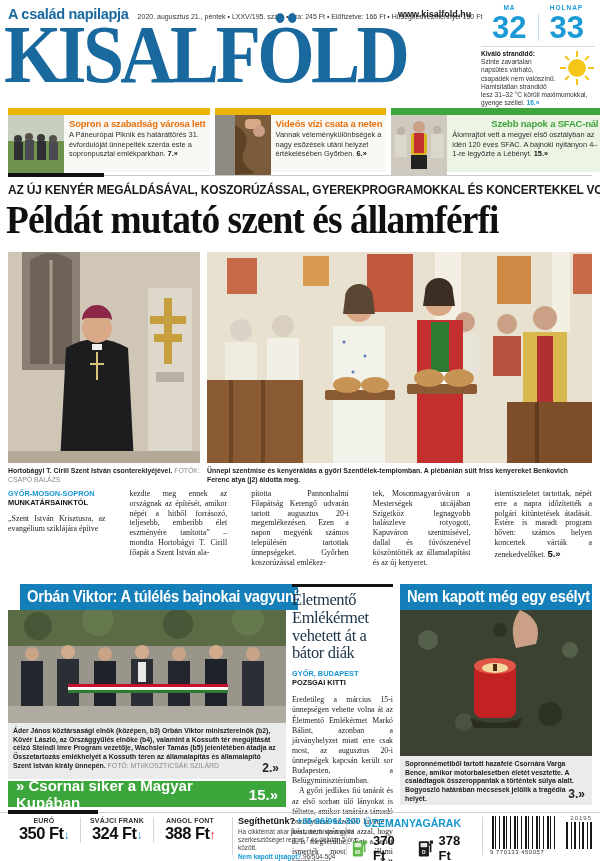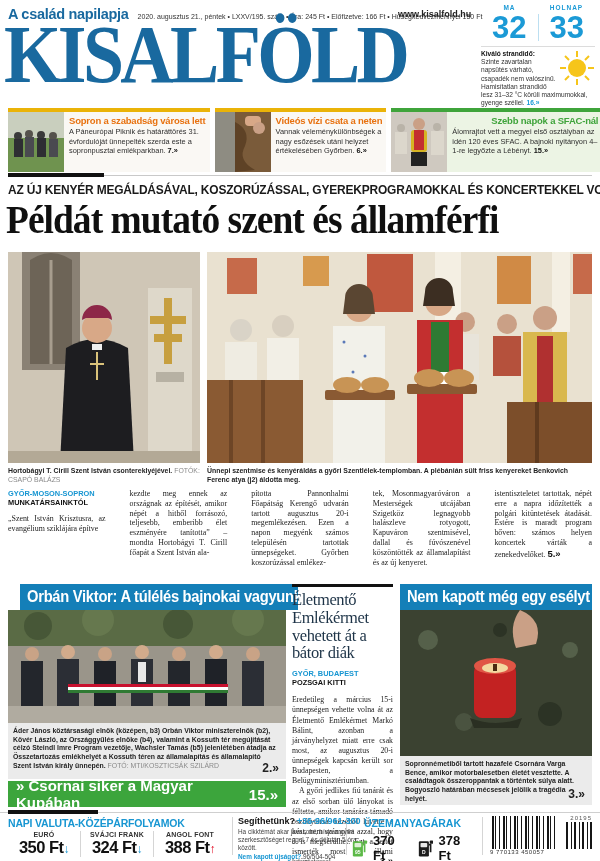--- a/index.html
+++ b/index.html
@@ -28,21 +28,21 @@
                   border-bottom:1px solid #dcdcdc;padding:1px 0 3px;}
   #weather .temps div{flex:1;}
   #weather .temps .sep{flex:0 0 1px;background:#bcdff1;margin:2px 0;}
   #wx-body{margin-top:3px;font-size:6.6px;line-height:1.25;color:#333;}
   #wx-body b.hd{color:#111;display:block;}
   #sun{float:right;width:36px;height:36px;margin:0 0 2px 3px;}
   .pgref{font-weight:bold;color:#1b9ad6;}
 
   
   #teasers{top:108px;left:8px;width:584px;height:64px;display:flex;gap:5px;}
-  .teaser{flex:1;display:flex;border-top:4px solid #eab308;background:#faf8f4;}
+  .teaser{flex:1;display:flex;border-top:7px solid #eab308;background:#faf8f4;}
   .teaser.green{border-top-color:#3fa43b;background:#ecf4e4;}
   .teaser .thumb{flex:0 0 56px;}
   .teaser .thumb svg{display:block;width:56px;height:60px;}
   .teaser .tx{padding:3px 4px 2px 5px;}
   .teaser h3{font-size:9.5px;color:#e87210;letter-spacing:-.2px;margin-bottom:1px;white-space:nowrap;}
   .teaser.green h3{color:#3fa43b;margin-left:39px;}
   .teaser p{font-size:7.4px;line-height:1.3;color:#2e2e2e;}
   .teaser p b{color:#111;}
 
   .blackbar{height:4px;background:#111;}
@@ -417,21 +417,20 @@
     <span class="ref">3.»</span>
   </div>
 
   <div class="abs" id="rule-bottom"></div>
   <div class="abs blackbar" id="blk2"></div>
   <div class="vsep" style="left:232px"></div>
   <div class="vsep" style="left:346px"></div>
   <div class="vsep" style="left:482px"></div>
 
   <div class="abs" id="currency">
-    <h4>NAPI VALUTA-KÖZÉPÁRFOLYAMOK</h4>
     <div class="row">
       <div class="cell">
         <div class="lab">EURÓ</div>
         <div class="val"><span>350 Ft</span><span class="arr down"></span></div>
       </div>
       <div class="cell">
         <div class="lab">SVÁJCI FRANK</div>
         <div class="val"><span>324 Ft</span><span class="arr down"></span></div>
       </div>
       <div class="cell">

